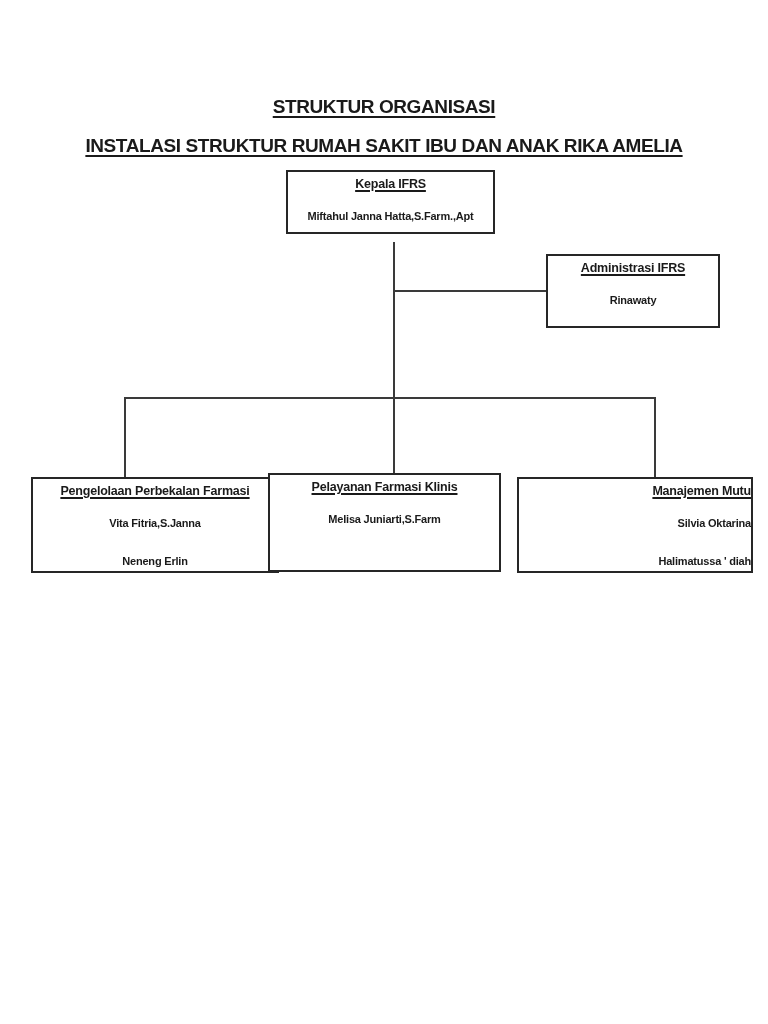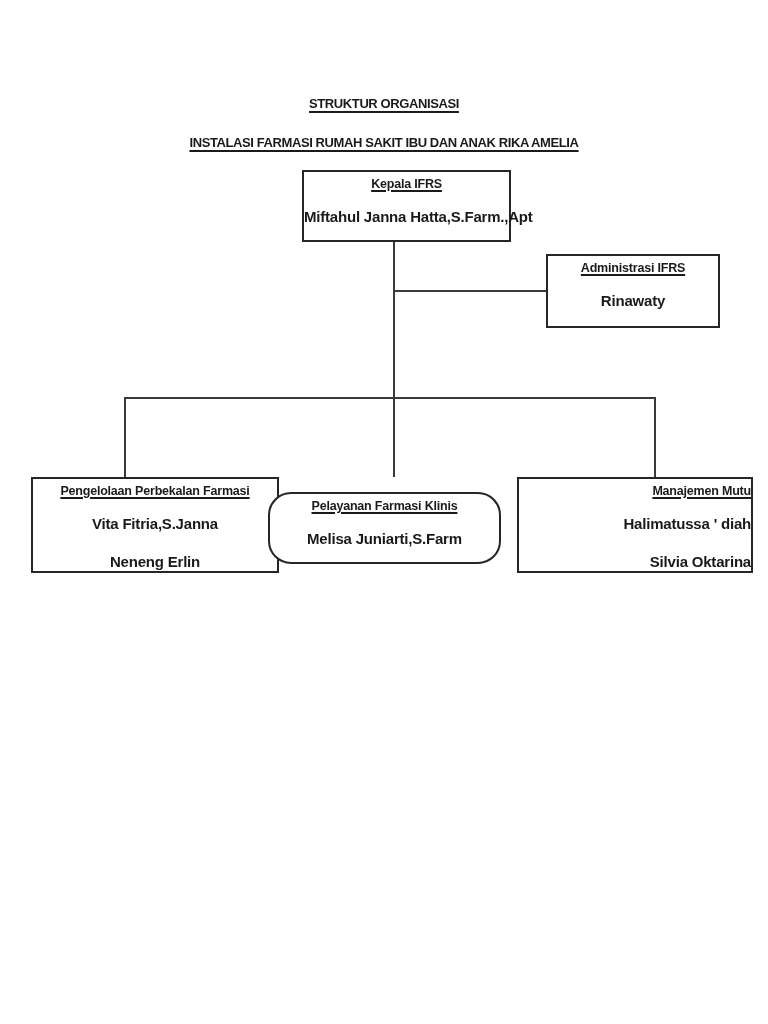--- a/index.html
+++ b/index.html
@@ -15,21 +15,21 @@
     font-family: "Liberation Sans", sans-serif;
     color: #1a1a1a;
     overflow: hidden;
   }
   .doc-title {
     position: absolute;
     left: 0;
     width: 768px;
     text-align: center;
     font-weight: bold;
-    font-size: 13px;
+    font-size: 19px;
     letter-spacing: -0.4px;
     text-decoration: underline;
     text-decoration-thickness: 2px;
     text-underline-offset: 3px;
     white-space: nowrap;
   }
   #title-line1 { top: 96px; }
   #title-line2 { top: 135px; }
 
   .node {
@@ -47,51 +47,51 @@
     line-height: 19px;
     letter-spacing: -0.2px;
     text-decoration: underline;
     text-decoration-thickness: 1.5px;
     text-underline-offset: 2px;
     white-space: nowrap;
   }
   .node-member {
     margin-top: 13px;
     font-weight: bold;
-    font-size: 15px;
+    font-size: 11px;
     line-height: 19px;
     letter-spacing: -0.2px;
     white-space: nowrap;
   }
   .node-member + .node-member { margin-top: 19px; }
 
-  #node-kepala        { left: 302px; top: 170px; width: 209px; height: 72px; }
+  #node-kepala        { left: 286px; top: 170px; width: 209px; height: 64px; }
   #node-administrasi  { left: 546px; top: 254px; width: 174px; height: 74px; }
   #node-pengelolaan   { left:  31px; top: 477px; width: 248px; height: 96px; }
-  #node-pelayanan     { left: 268px; top: 492px; width: 233px; height: 72px; border-radius: 23px; }
+  #node-pelayanan     { left: 268px; top: 473px; width: 233px; height: 99px; }
   #node-manajemen     { left: 517px; top: 477px; width: 236px; height: 96px; text-align: right; }
 
   .connector {
     position: absolute;
     background: #3a3a3a;
     z-index: 1;
   }
   #conn-kepala-vertical   { left: 393px; top: 242px; width: 2px;   height: 235px; }
   #conn-admin-branch      { left: 393px; top: 290px; width: 153px; height: 2px; }
   #conn-distribution      { left: 124px; top: 397px; width: 532px; height: 2px; }
   #conn-left-drop         { left: 124px; top: 397px; width: 2px;   height: 80px; }
   #conn-right-drop        { left: 654px; top: 397px; width: 2px;   height: 80px; }
 </style>
 </head>
 <body>
 
 <div class="page">
 
   <div id="title-line1" class="doc-title">STRUKTUR ORGANISASI</div>
-  <div id="title-line2" class="doc-title">INSTALASI FARMASI RUMAH SAKIT IBU DAN ANAK RIKA AMELIA</div>
+  <div id="title-line2" class="doc-title">INSTALASI STRUKTUR RUMAH SAKIT IBU DAN ANAK RIKA AMELIA</div>
 
   <div>
 
     <div id="conn-kepala-vertical" class="connector"></div>
     <div id="conn-admin-branch" class="connector"></div>
     <div id="conn-distribution" class="connector"></div>
     <div id="conn-left-drop" class="connector"></div>
     <div id="conn-right-drop" class="connector"></div>
 
     <div id="node-kepala" class="node">
@@ -110,19 +110,19 @@
       <div class="node-member">Neneng Erlin</div>
     </div>
 
     <div id="node-pelayanan" class="node">
       <div class="node-title">Pelayanan Farmasi Klinis</div>
       <div class="node-member">Melisa Juniarti,S.Farm</div>
     </div>
 
     <div id="node-manajemen" class="node">
       <div class="node-title">Manajemen Mutu</div>
+      <div class="node-member">Silvia Oktarina</div>
       <div class="node-member">Halimatussa ' diah</div>
-      <div class="node-member">Silvia Oktarina</div>
     </div>
 
   </div>
 
 </div>
 
 </body></html>

